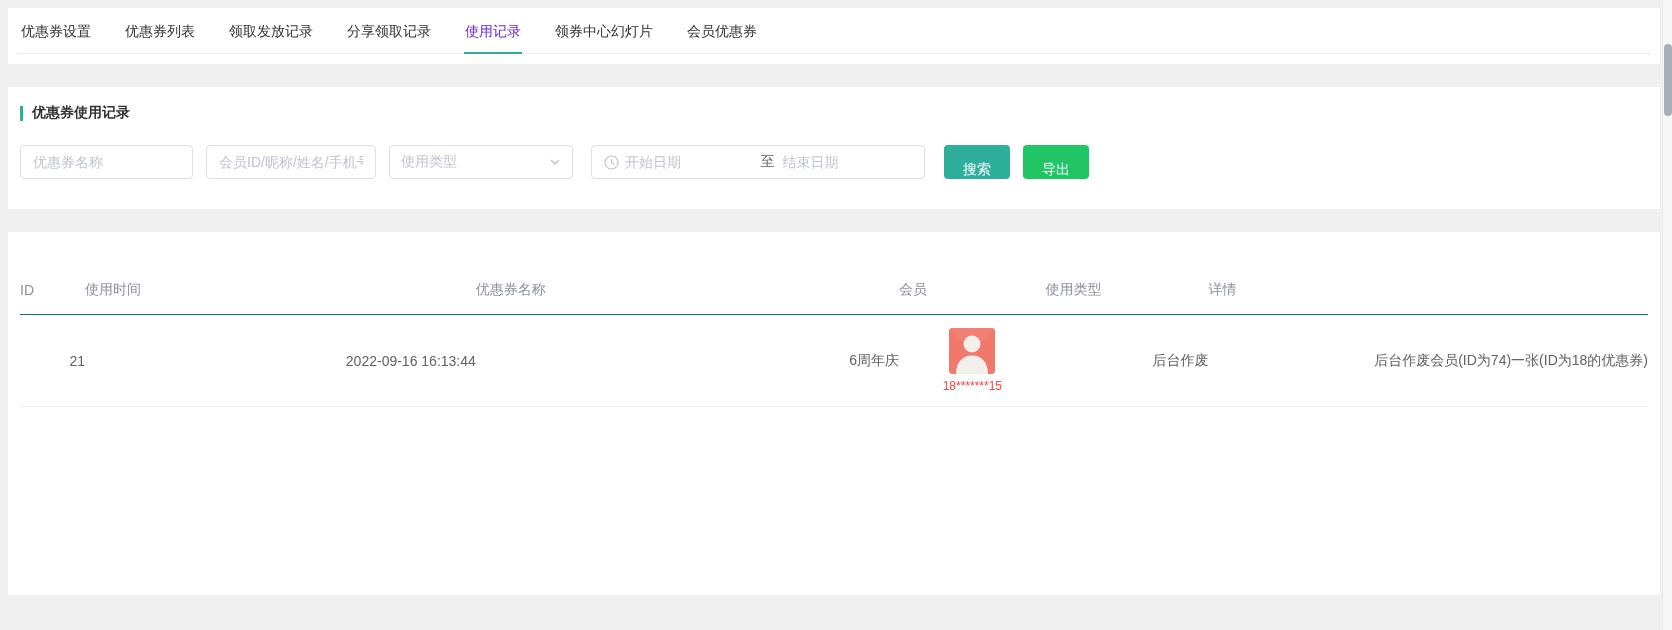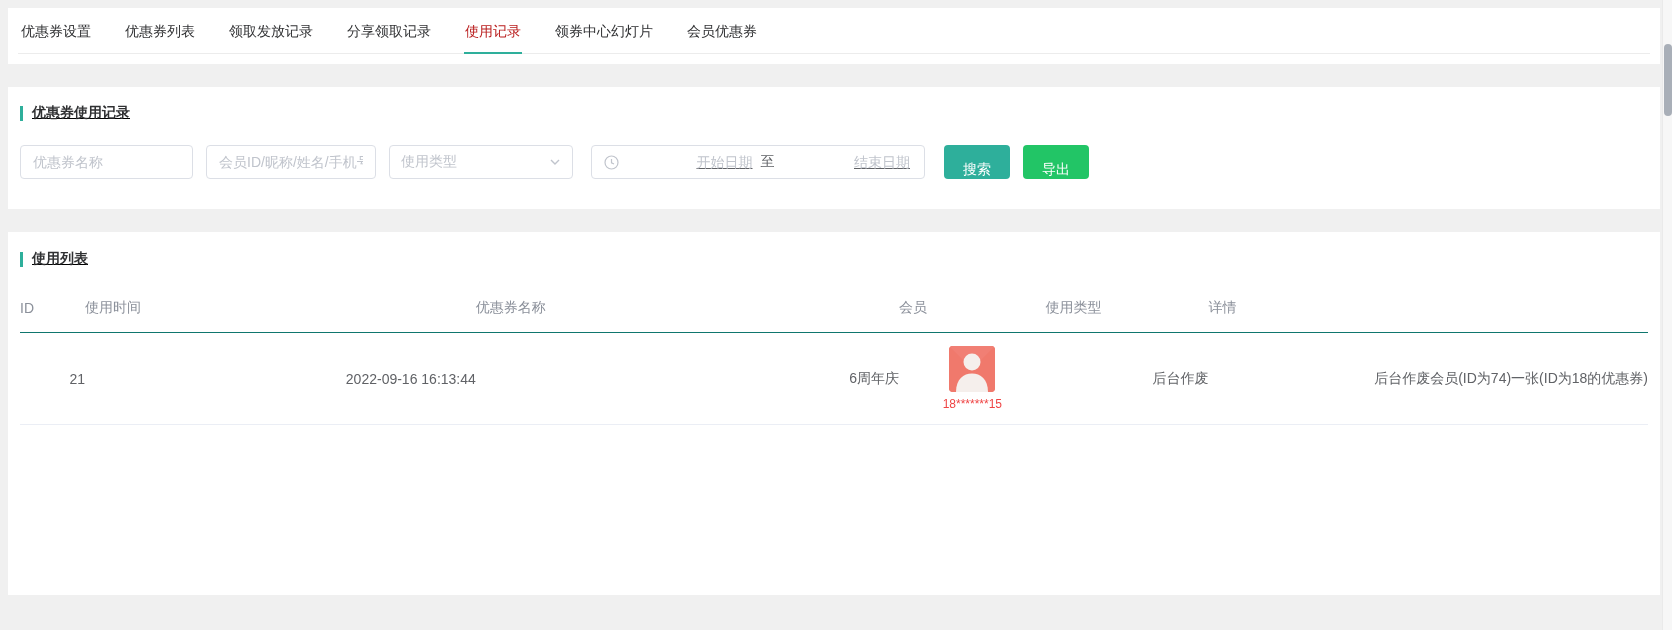--- a/index.html
+++ b/index.html
@@ -14,26 +14,26 @@
   .page { margin: 8px 12px 16px 8px; }
 
   
   .tabbar { background: #fff; padding: 0 10px 10px; }
   .tabs { display: flex; gap: 32px; border-bottom: 1px solid #ececec; padding: 0 2px; }
   .tab {
     padding: 15px 1px 11px; font-size: 14px; color: #303133;
     cursor: pointer; border-bottom: 2px solid transparent; margin-bottom: -1px;
     white-space: nowrap;
   }
-  .tab.active { color: #b91c1c; border-bottom-color: #2eaf9b; }
+  .tab.active { color: #6d28d9; border-bottom-color: #2eaf9b; }
 
   
   .card { background: #fff; }
   .filter-card { margin-top: 23px; padding: 17px 12px 30px; }
-  .section-title { display: flex; align-items: center; gap: 9px; text-decoration: underline; }
+  .section-title { display: flex; align-items: center; gap: 9px; }
   .title-bar { width: 3px; height: 15px; background: #2eaf9b; flex: none; }
   .title-text { font-size: 14px; font-weight: bold; color: #303133; }
 
   
   .filter-row { display: flex; align-items: center; margin-top: 23px; gap: 13px; }
   .f-input {
     height: 34px; border: 1px solid #dcdfe6; border-radius: 4px;
     padding: 0 12px; font-size: 14px; color: #606266; outline: none;
     font-family: "Liberation Sans", sans-serif; background: #fff;
   }
@@ -44,22 +44,22 @@
     display: flex; align-items: center; justify-content: space-between;
     padding: 0 11px; color: #c0c4cc; font-size: 14px; cursor: pointer; background: #fff;
   }
   .chevron { width: 12px; height: 12px; flex: none; }
   .datepicker {
     width: 334px; height: 34px; border: 1px solid #dcdfe6; border-radius: 4px;
     display: flex; align-items: center; padding: 0 12px; margin-left: 5px; background: #fff;
   }
   .clock { width: 15px; height: 15px; flex: none; margin-right: 4px; }
   .date-input {
-    flex: 1; min-width: 0; border: none; outline: none; text-align: right;
-    font-size: 14px; color: #606266; font-family: "Liberation Sans", sans-serif; background: transparent; text-decoration: underline;
+    flex: 1; min-width: 0; border: none; outline: none; text-align: left;
+    font-size: 14px; color: #606266; font-family: "Liberation Sans", sans-serif; background: transparent;
   }
   .date-input::placeholder { color: #c0c4cc; }
   .date-sep { font-size: 14px; color: #606266; padding: 0 6px; }
   .btn {
     height: 34px; padding: 16px 19px; border: none; border-radius: 4px;
     color: #fff; font-size: 14px; cursor: pointer; font-family: "Liberation Sans", sans-serif;
   }
   .btn-search { background: #2eaf9b; margin-left: 6px; }
   .btn-export { background: #22c566; }
 
@@ -131,24 +131,20 @@
         <input class="date-input" type="text" placeholder="开始日期" style="">
         <span class="date-sep">至</span>
         <input class="date-input" type="text" placeholder="结束日期" style="">
       </div>
       <button class="btn btn-search">搜索</button>
       <button class="btn btn-export">导出</button>
     </div>
   </div>
 
   <div class="card table-card">
-    <div class="section-title">
-      <span class="title-bar"></span>
-      <span class="title-text">使用列表</span>
-    </div>
     <table>
       <colgroup>
         <col style="width:4%">
           <col style="width:24%">
           <col style="width:26%">
         <col style="width:9%">
           <col style="width:10%">
           <col style="width:27%">
       </colgroup>
       <thead>

